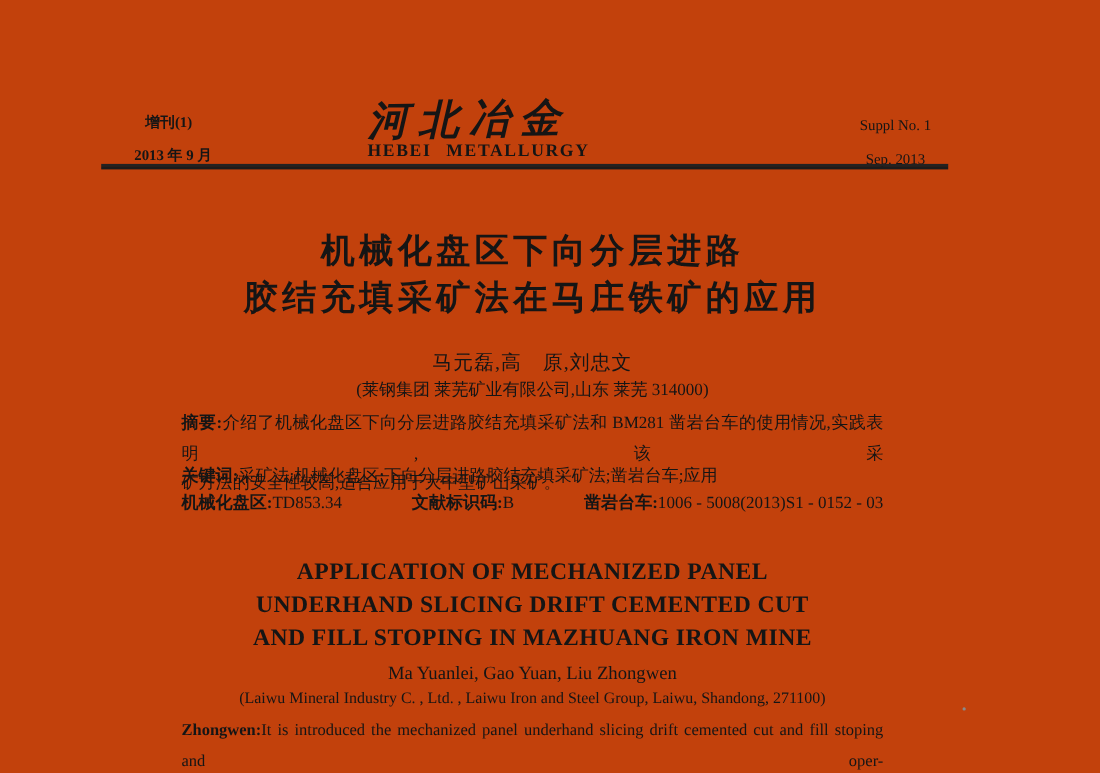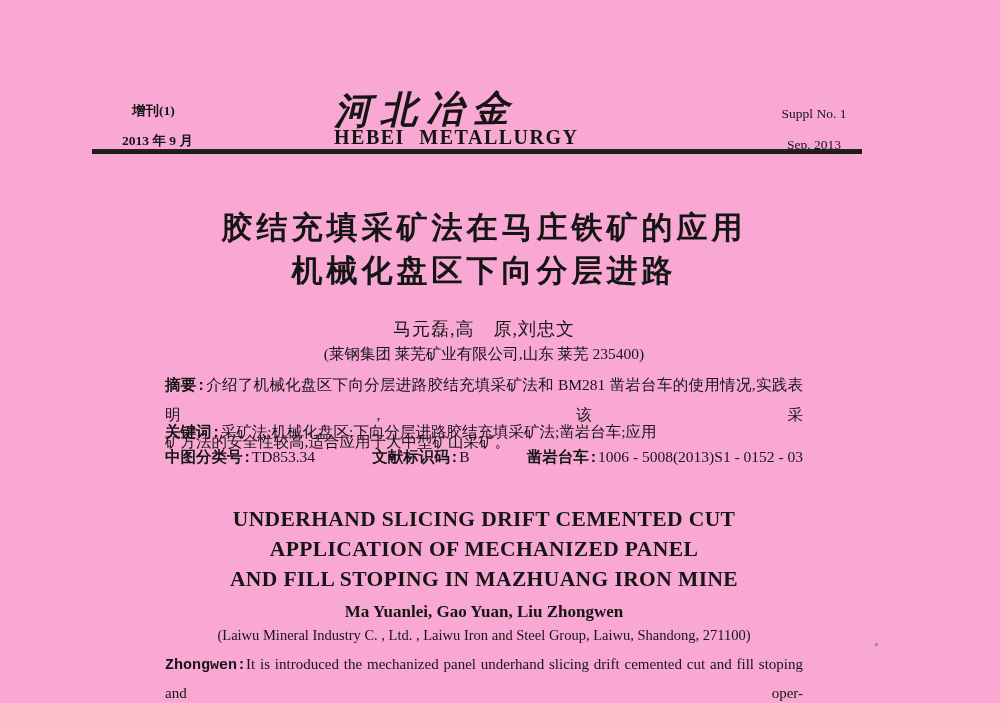--- a/index.html
+++ b/index.html
@@ -1,55 +1,55 @@
 <!DOCTYPE html>
 <html><head>
 <meta charset="utf-8">
 <style>
   * { margin:0; padding:0; box-sizing:border-box; }
   html,body { background:#e8e8e8; }
   .page {
-    position:relative; width:1000px; height:703px; background:#f9a8d4;
+    position:relative; width:1000px; height:703px; background:#c2410c;
     font-family:"Liberation Serif", serif; color:#151515; overflow:hidden;
     margin:0 auto;
   }
   
   .hdr-left  { position:absolute; left:122px; top:96px; width:110px; font-size:13.5px; font-weight:bold; line-height:30px; }
   .hdr-left .l1 { margin-left:10px; }
   .hdr-center{ position:absolute; left:334px; top:88px; width:300px; }
   .calligraphy {
     font-size:37px; font-weight:900; font-style:italic; letter-spacing:9px;
     line-height:44px; transform:rotate(-1deg); display:inline-block;
     font-family:"Liberation Serif", serif;
   }
-  .jname-en { font-size:20px; font-weight:bold; letter-spacing:1.5px; line-height:15px; margin-top:-2px; word-spacing:8px; }
+  .jname-en { font-size:16px; font-weight:bold; letter-spacing:1.5px; line-height:15px; margin-top:-2px; word-spacing:8px; }
   .hdr-right { position:absolute; left:778px; top:98px; width:72px; text-align:center; font-size:13.5px; line-height:31px; }
   .double-rule {
     position:absolute; left:92px; top:149px; width:770px; height:3px;
     border-top:2px solid #222; border-bottom:3px solid #1b1b1b;
   }
   
   .bodycol { position:absolute; left:165px; top:0; width:638px; }
   .cn-title {
     position:absolute; top:206px; width:100%; text-align:center;
     font-family:"Liberation Sans", sans-serif; font-weight:bold;
     font-size:31px; letter-spacing:4px; line-height:43px;
   }
   .cn-authors { position:absolute; top:317px; width:100%; text-align:center; font-size:18px; letter-spacing:1px;font-family:Liberation Serif, serif; }
   .cn-affil   { position:absolute; top:344px; width:100%; text-align:center; font-size:15.5px; }
   .cn-abstract{ position:absolute; top:371px; width:100%; font-size:15.5px; line-height:27.5px; }
   .just { text-align:justify; text-align-last:justify; }
-  .blabel { font-weight:bold; font-family:Liberation Mono, monospace; }
+  .blabel { font-weight:bold; font-family:Liberation Serif, serif; }
   .cn-keywords{ position:absolute; top:422px; width:100%; font-size:15.5px; }
   .cn-clc { position:absolute; top:447px; width:100%; font-size:15.5px; display:flex; justify-content:space-between; }
   .en-title {
     position:absolute; top:504px; width:100%; text-align:center;
     font-weight:bold; font-size:21.5px; line-height:30px; letter-spacing:0.4px;
   }
-  .en-authors { position:absolute; top:602px; width:100%; text-align:center; font-weight:bold; font-size:17px; }
+  .en-authors { position:absolute; top:602px; width:100%; text-align:center; font-weight:normal; font-size:17px; }
   .en-affil   { position:absolute; top:627px; width:100%; text-align:center; font-size:14.5px; }
   .en-abstract{ position:absolute; top:651px; width:100%; font-size:15px; line-height:27.5px; }
   .speck { position:absolute; left:875px; top:643px; width:3px; height:3px; background:#8a8a8a; border-radius:50%; }
 </style>
 </head>
 <body>
 
 <div class="page">
 
   <div class="hdr-left">
@@ -65,48 +65,48 @@
   <div class="hdr-right">
     <div>Suppl No. 1</div>
     <div>Sep. 2013</div>
   </div>
 
   <div class="double-rule"></div>
 
   <div class="bodycol">
 
     <div class="cn-title">
+      <div>机械化盘区下向分层进路</div>
       <div>胶结充填采矿法在马庄铁矿的应用</div>
-      <div>机械化盘区下向分层进路</div>
     </div>
 
     <div class="cn-authors">马元磊,高　原,刘忠文</div>
 
-    <div class="cn-affil">(莱钢集团 莱芜矿业有限公司,山东 莱芜 235400)</div>
+    <div class="cn-affil">(莱钢集团 莱芜矿业有限公司,山东 莱芜 314000)</div>
 
     <div class="cn-abstract">
       <div class="just">
         <span class="blabel">摘要:</span><span>介绍了机械化盘区下向分层进路胶结充填采矿法和 BM281 凿岩台车的使用情况,实践表明,该采</span>
       </div>
       <div>矿方法的安全性较高,适合应用于大中型矿山采矿。</div>
     </div>
 
     <div class="cn-keywords">
       <span class="blabel">关键词:</span><span>采矿法;机械化盘区;下向分层进路胶结充填采矿法;凿岩台车;应用</span>
     </div>
 
     <div class="cn-clc">
-      <span><span class="blabel">中图分类号:</span><span>TD853.34</span></span>
+      <span><span class="blabel">机械化盘区:</span><span>TD853.34</span></span>
       <span><span class="blabel">文献标识码:</span><span>B</span></span>
       <span><span class="blabel">凿岩台车:</span><span>1006 - 5008(2013)S1 - 0152 - 03</span></span>
     </div>
 
     <div class="en-title">
+      <div>APPLICATION OF MECHANIZED PANEL</div>
       <div>UNDERHAND SLICING DRIFT CEMENTED CUT</div>
-      <div>APPLICATION OF MECHANIZED PANEL</div>
       <div>AND FILL STOPING IN MAZHUANG IRON MINE</div>
     </div>
 
     <div class="en-authors">Ma Yuanlei, Gao Yuan, Liu Zhongwen</div>
 
     <div class="en-affil">(Laiwu Mineral Industry C. , Ltd. , Laiwu Iron and Steel Group, Laiwu, Shandong, 271100)</div>
 
     <div class="en-abstract">
       <div class="just">
         <span class="blabel">Zhongwen:</span><span>It is introduced the mechanized panel underhand slicing drift cemented cut and fill stoping and oper-</span>

